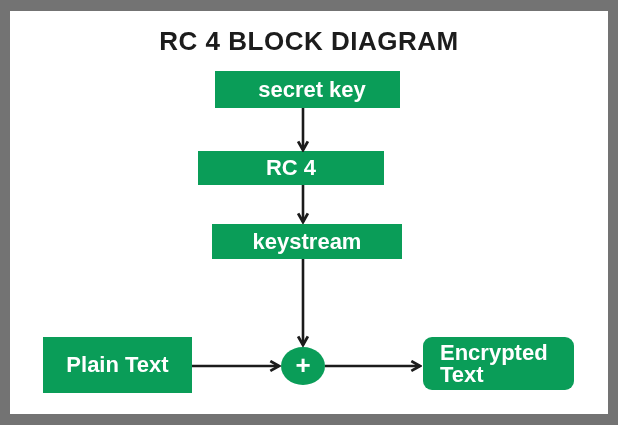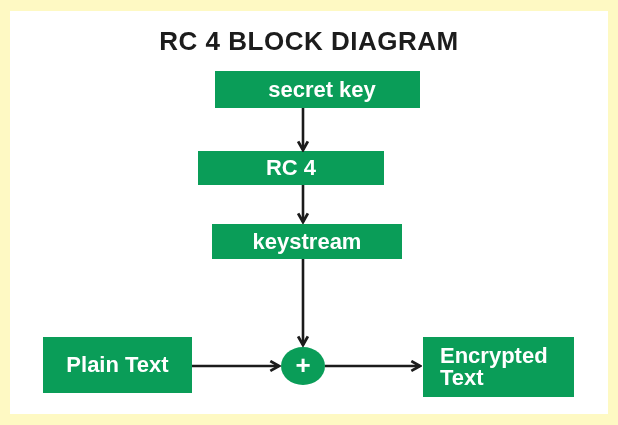--- a/index.html
+++ b/index.html
@@ -4,21 +4,21 @@
 <style>
   html, body {
     margin: 0;
     padding: 0;
     font-family: "Liberation Sans", sans-serif;
   }
   #stage {
     position: relative;
     width: 618px;
     height: 425px;
-    background: #fef9c3;
+    background: #737373;
     overflow: hidden;
   }
   #canvas {
     position: absolute;
     left: 10px;
     top: 11px;
     width: 598px;
     height: 403px;
     background: #ffffff;
   }
@@ -38,30 +38,31 @@
     background: #0a9d58;
     color: #ffffff;
     font-size: 22px;
     font-weight: bold;
     display: flex;
     align-items: center;
     justify-content: center;
     line-height: 22px;
     box-sizing: border-box;
   }
-  .node.secret-key { left: 215px; top: 71px;  width: 205px; height: 37px; padding-left: 9px; }
+  .node.secret-key { left: 215px; top: 71px;  width: 185px; height: 37px; padding-left: 9px; }
   .node.rc4        { left: 198px; top: 151px; width: 186px; height: 34px; }
   .node.keystream  { left: 212px; top: 224px; width: 190px; height: 35px; }
   .node.plain-text { left: 43px;  top: 337px; width: 149px; height: 56px; }
   .node.encrypted-text {
-    left: 423px; top: 337px; width: 151px; height: 60px;
+    left: 423px; top: 337px; width: 151px; height: 53px;
     justify-content: flex-start;
     padding-left: 17px;
     padding-right: 9px;
     text-align: left;
+    border-radius: 9px;
   }
   .xor {
     position: absolute;
     left: 281px;
     top: 347px;
     width: 44px;
     height: 38px;
     background: #0a9d58;
     border-radius: 50%;
     color: #ffffff;

